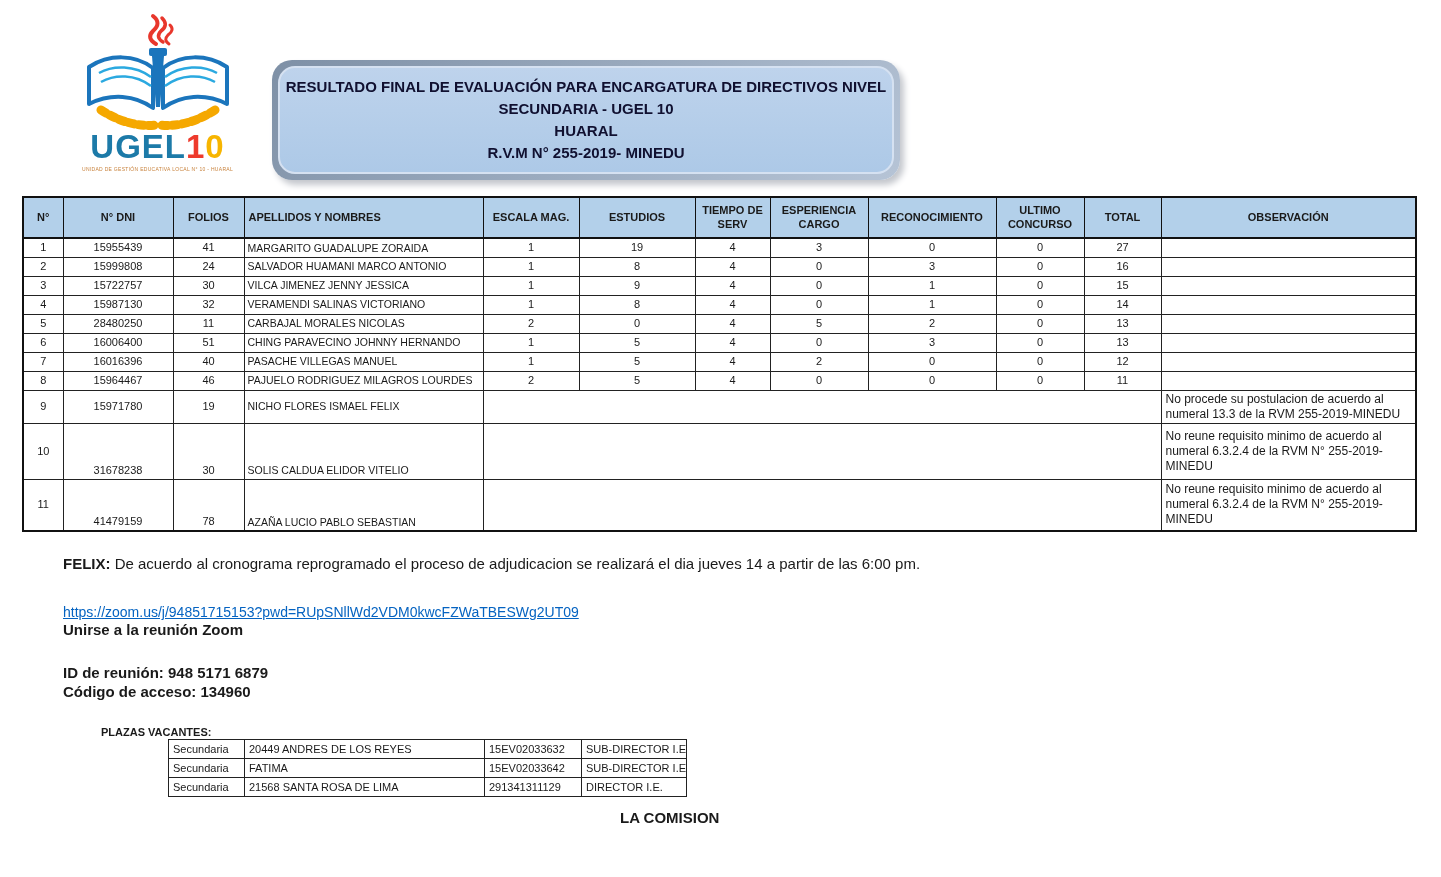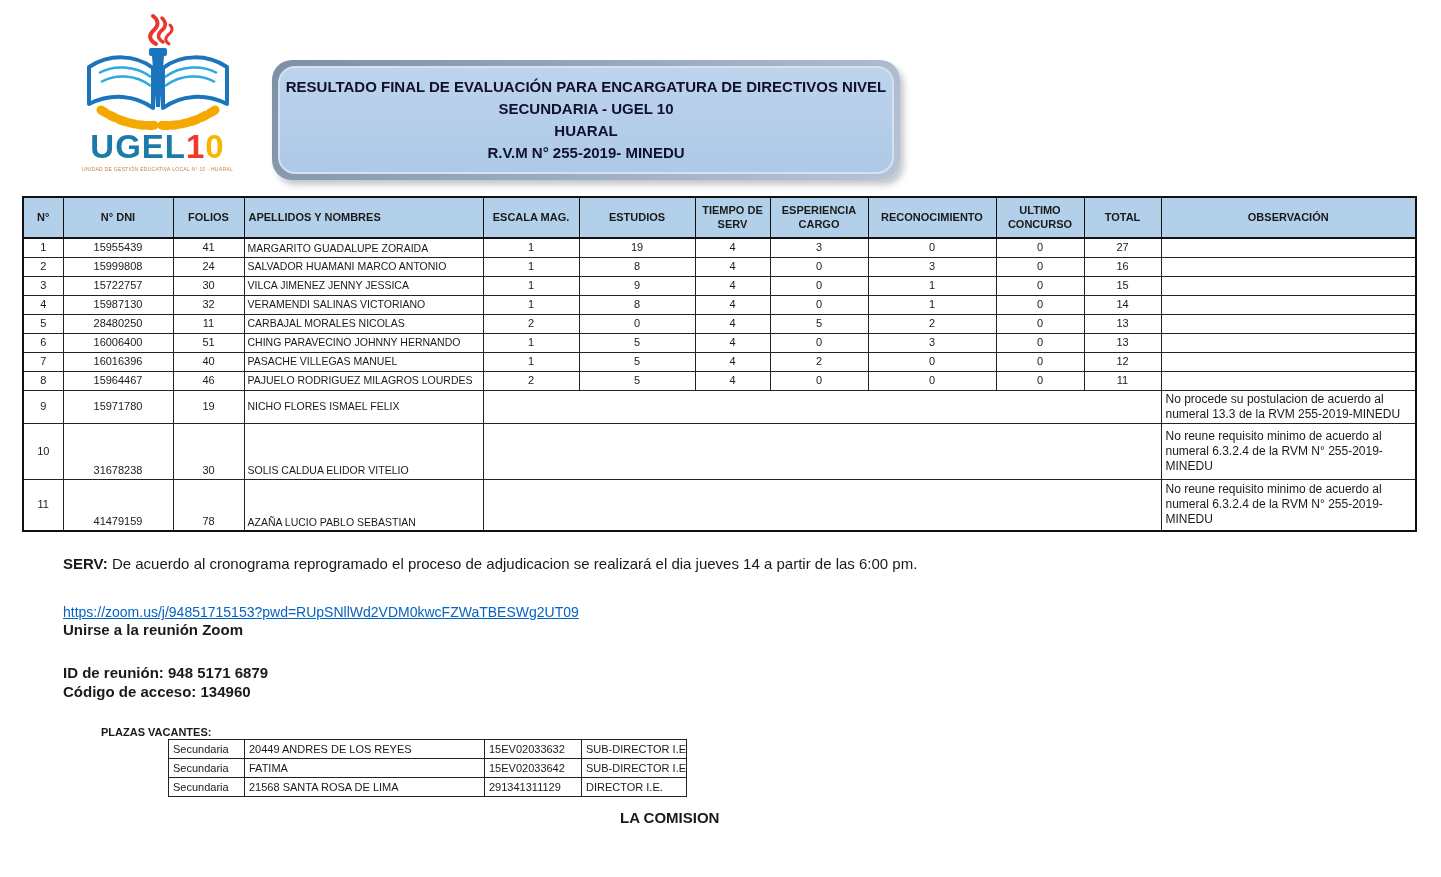--- a/index.html
+++ b/index.html
@@ -260,21 +260,21 @@
           <td>11</td>
           <td class="bottom">41479159</td>
           <td class="bottom">78</td>
           <td class="name bottom">AZAÑA LUCIO PABLO SEBASTIAN</td>
           <td class="merged" colspan="7"></td>
           <td class="obs">No reune requisito minimo de acuerdo al numeral 6.3.2.4 de la RVM N° 255-2019-MINEDU</td>
         </tr>
       </tbody>
   </table>
 
-  <div class="txt nota1"><span class="lbl">SERV:</span><span> De acuerdo al cronograma reprogramado el proceso de adjudicacion se realizará el dia jueves 14 a partir de las 6:00 pm.</span></div>
+  <div class="txt nota1"><span class="lbl">FELIX:</span><span> De acuerdo al cronograma reprogramado el proceso de adjudicacion se realizará el dia jueves 14 a partir de las 6:00 pm.</span></div>
 
   <div class="txt zoom-title">Unirse a la reunión Zoom</div>
   <div class="txt zoom-link"><a href="#">https://zoom.us/j/94851715153?pwd=RUpSNllWd2VDM0kwcFZWaTBESWg2UT09</a></div>
   <div class="txt zoom-id">ID de reunión: 948 5171 6879</div>
   <div class="txt zoom-code">Código de acceso: 134960</div>
 
   <div class="txt plazas-label">PLAZAS VACANTES:</div>
   <table class="plazas">
     <colgroup>
       <col style="width:76px">

